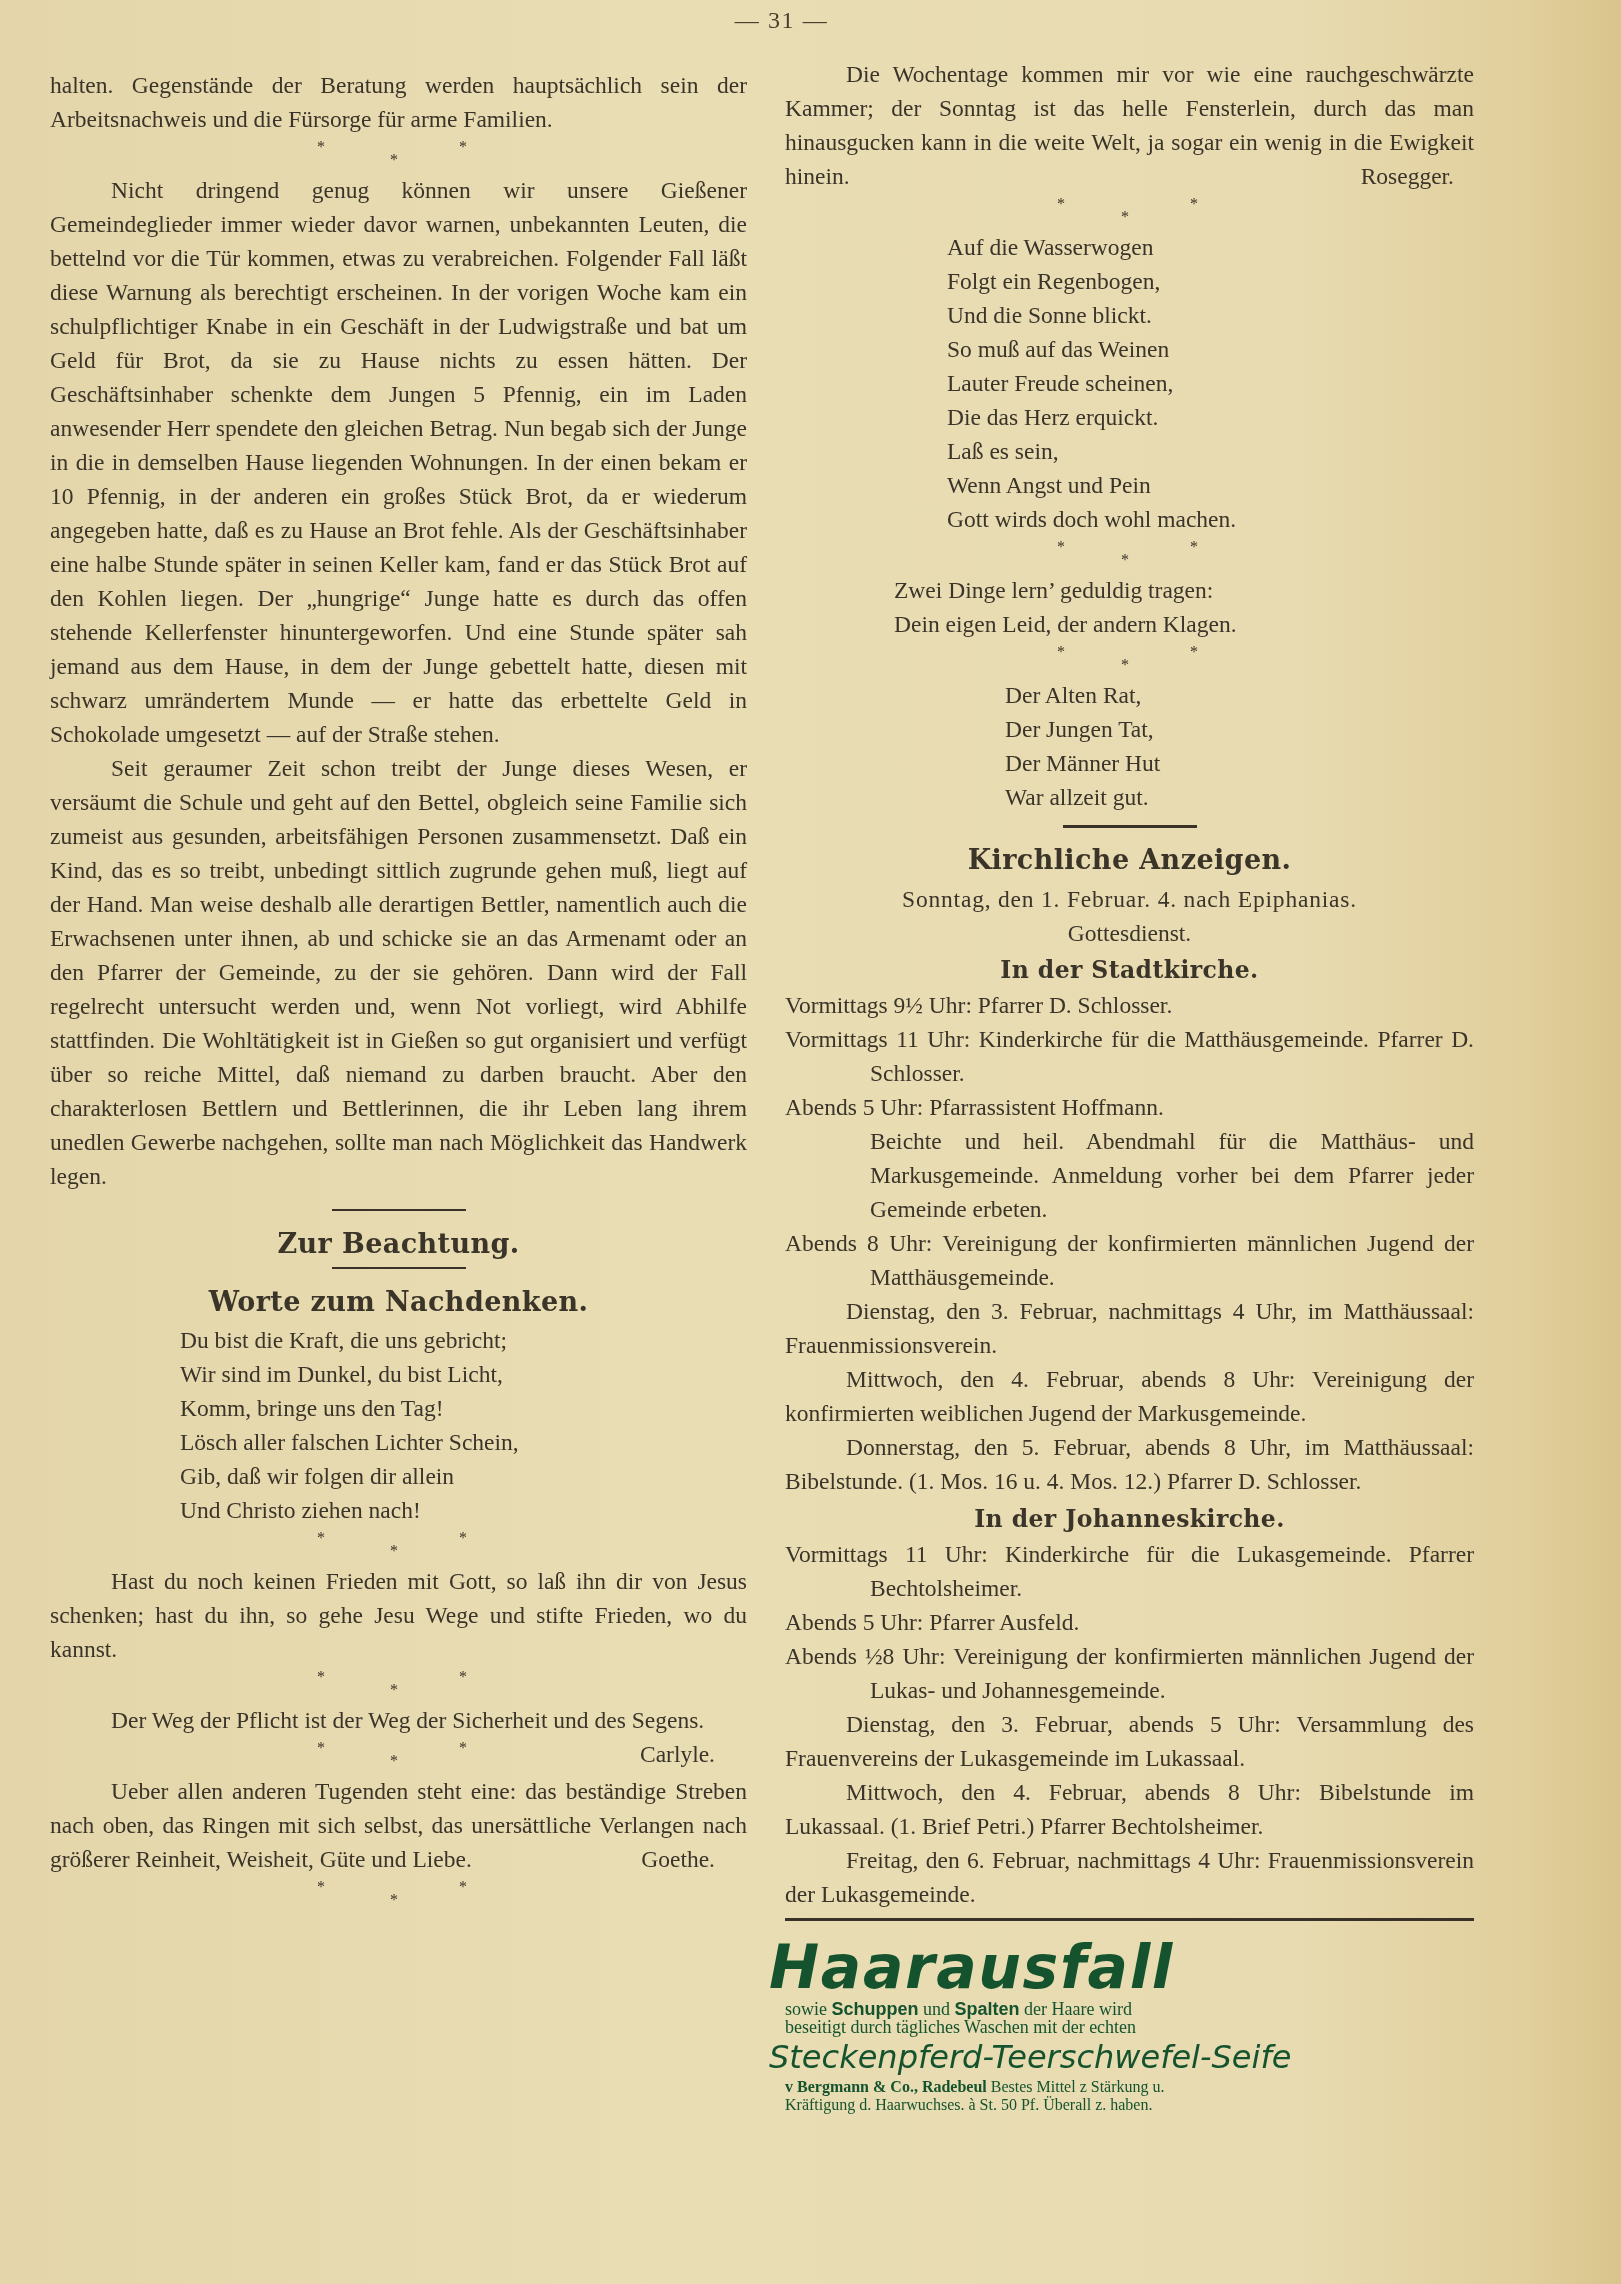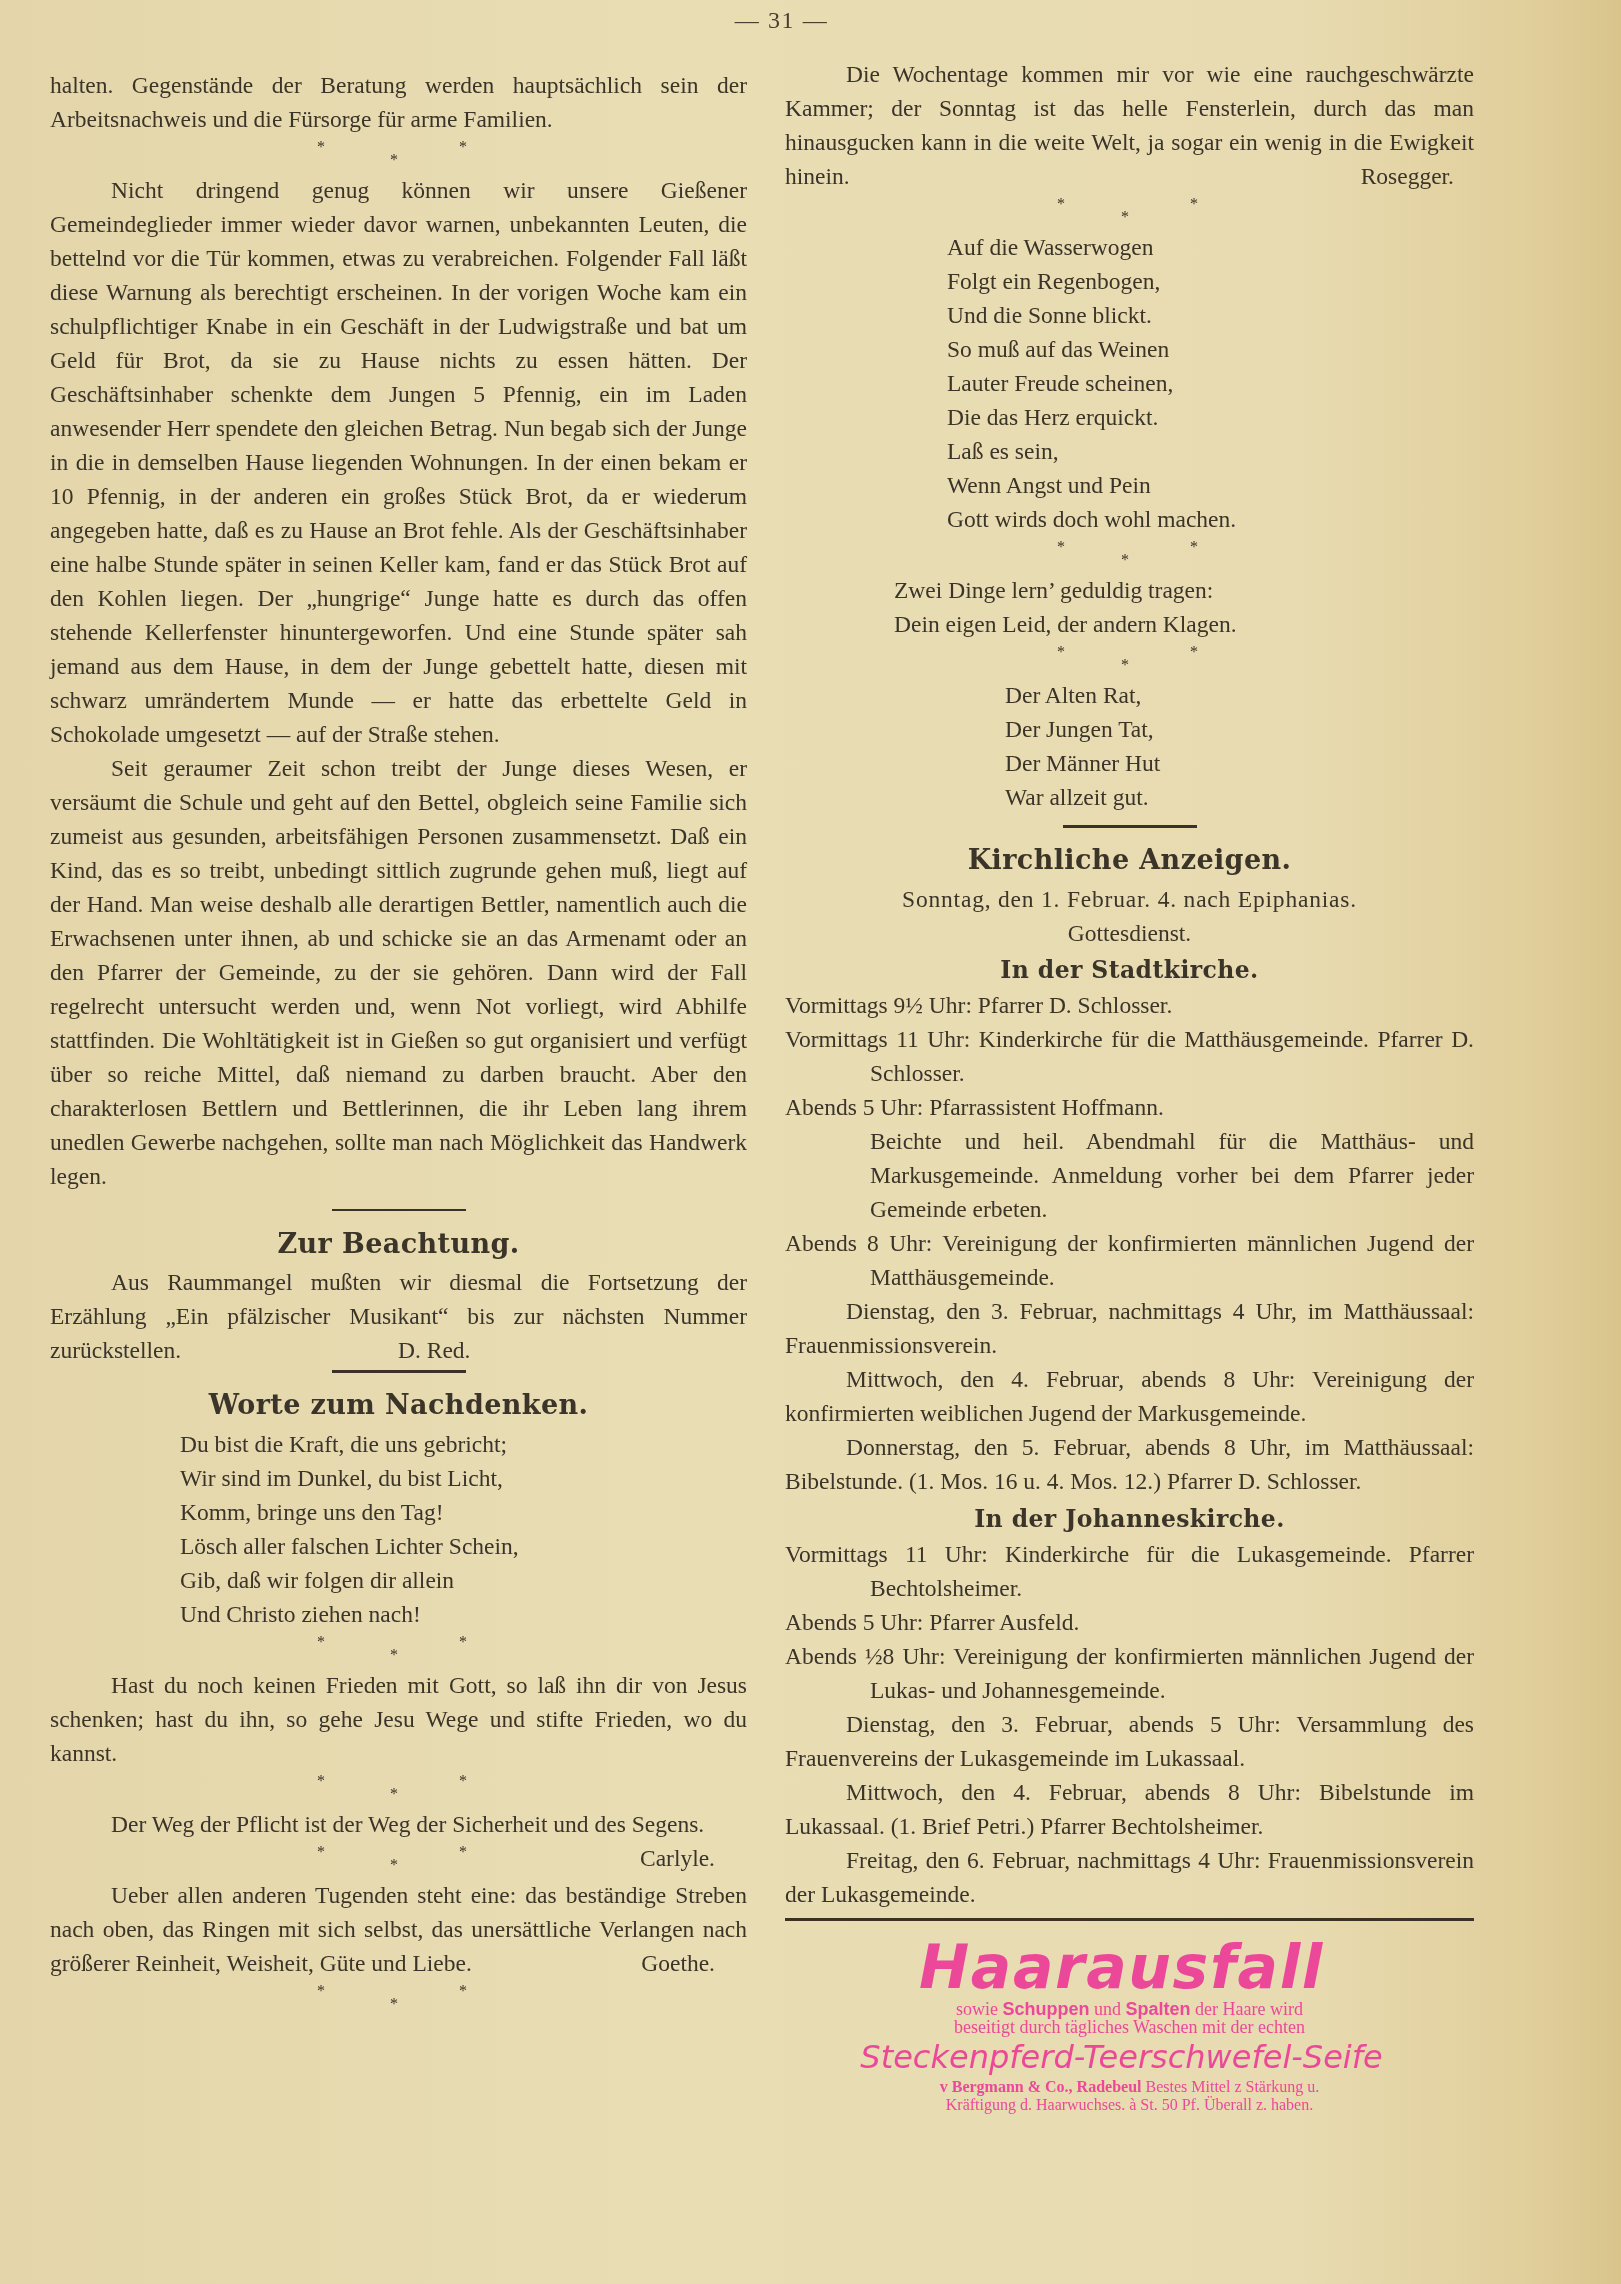--- a/index.html
+++ b/index.html
@@ -41,21 +41,21 @@
     height: 2.4px; background: #3a3228; margin: 11.3px auto; width: 134px;
   }
   .heading {
     text-align: center; font-weight: bold; font-size: 27px;
     line-height: 41px; margin: 3.2px 0 1.6px 0; font-family: "DejaVu Serif", serif;
     letter-spacing: 0.4px;
   }
   .center { text-align: center; text-align-last: center; }
   .hang { padding-left: 85px; text-indent: -85px; }
   .ad-rule { height: 3.2px; background: #3a3228; margin: 6.5px 0 14.6px 0; }
-  .ad { text-align: center; font-family: "Liberation Sans", sans-serif; color: #ec4899; }
+  .ad { font-family: "Liberation Sans", sans-serif; color: #14532d; }
   .ad-title {
     font-family: "DejaVu Sans", sans-serif; font-weight: bold; font-style: italic;
     font-size: 60px; line-height: 65px; letter-spacing: 1.6px; margin-left: -16px;
   }
   .ad-text { font-size: 18px; line-height: 18px; font-family: "Liberation Serif", serif; }
   .ad-text b { font-family: "Liberation Sans", sans-serif; }
   .ad-brand {
     font-family: "DejaVu Sans", sans-serif; font-weight: normal; font-style: italic;
     font-size: 32px; line-height: 42px; margin-left: -16px;
   }
@@ -71,24 +71,20 @@
   <div class="stars">
     <span class="s1">*</span>
     <span class="s2">*</span>
     <span class="s3">*</span>
   </div>
   <p class="indent">Nicht dringend genug können wir unsere Gießener Gemeindeglieder immer wieder davor warnen, unbekannten Leuten, die bettelnd vor die Tür kommen, etwas zu verabreichen. Folgender Fall läßt diese Warnung als berechtigt erscheinen. In der vorigen Woche kam ein schulpflichtiger Knabe in ein Geschäft in der Ludwigstraße und bat um Geld für Brot, da sie zu Hause nichts zu essen hätten. Der Geschäftsinhaber schenkte dem Jungen 5 Pfennig, ein im Laden anwesender Herr spendete den gleichen Betrag. Nun begab sich der Junge in die in demselben Hause liegenden Wohnungen. In der einen bekam er 10 Pfennig, in der anderen ein großes Stück Brot, da er wiederum angegeben hatte, daß es zu Hause an Brot fehle. Als der Geschäftsinhaber eine halbe Stunde später in seinen Keller kam, fand er das Stück Brot auf den Kohlen liegen. Der „hungrige“ Junge hatte es durch das offen stehende Kellerfenster hinuntergeworfen. Und eine Stunde später sah jemand aus dem Hause, in dem der Junge gebettelt hatte, diesen mit schwarz umrändertem Munde — er hatte das erbettelte Geld in Schokolade umgesetzt — auf der Straße stehen.</p>
   <p class="indent">Seit geraumer Zeit schon treibt der Junge dieses Wesen, er versäumt die Schule und geht auf den Bettel, obgleich seine Familie sich zumeist aus gesunden, arbeitsfähigen Personen zusammensetzt. Daß ein Kind, das es so treibt, unbedingt sittlich zugrunde gehen muß, liegt auf der Hand. Man weise deshalb alle derartigen Bettler, namentlich auch die Erwachsenen unter ihnen, ab und schicke sie an das Armenamt oder an den Pfarrer der Gemeinde, zu der sie gehören. Dann wird der Fall regelrecht untersucht werden und, wenn Not vorliegt, wird Abhilfe stattfinden. Die Wohltätigkeit ist in Gießen so gut organisiert und verfügt über so reiche Mittel, daß niemand zu darben braucht. Aber den charakterlosen Bettlern und Bettlerinnen, die ihr Leben lang ihrem unedlen Gewerbe nachgehen, sollte man nach Möglichkeit das Handwerk legen.</p>
 
   <div class="rule" style="margin-top:16px"></div>
   <div class="heading">Zur Beachtung.</div>
-  <p class="indent">
-    <span>Aus Raummangel mußten wir diesmal die Fortsetzung der Erzählung „Ein pfälzischer Musikant“ bis zur nächsten Nummer zurückstellen.</span>
-    <span style="padding-left:211px">D. Red.</span>
-  </p>
   <div class="rule" style="margin-top:3.2px"></div>
 
   <div class="heading">Worte zum Nachdenken.</div>
   <div class="poem" style="margin-left:130px">
     <span class="line">Du bist die Kraft, die uns gebricht;</span>
     <span class="line">Wir sind im Dunkel, du bist Licht,</span>
     <span class="line">Komm, bringe uns den Tag!</span>
     <span class="line">Lösch aller falschen Lichter Schein,</span>
     <span class="line">Gib, daß wir folgen dir allein</span>
     <span class="line">Und Christo ziehen nach!</span>

